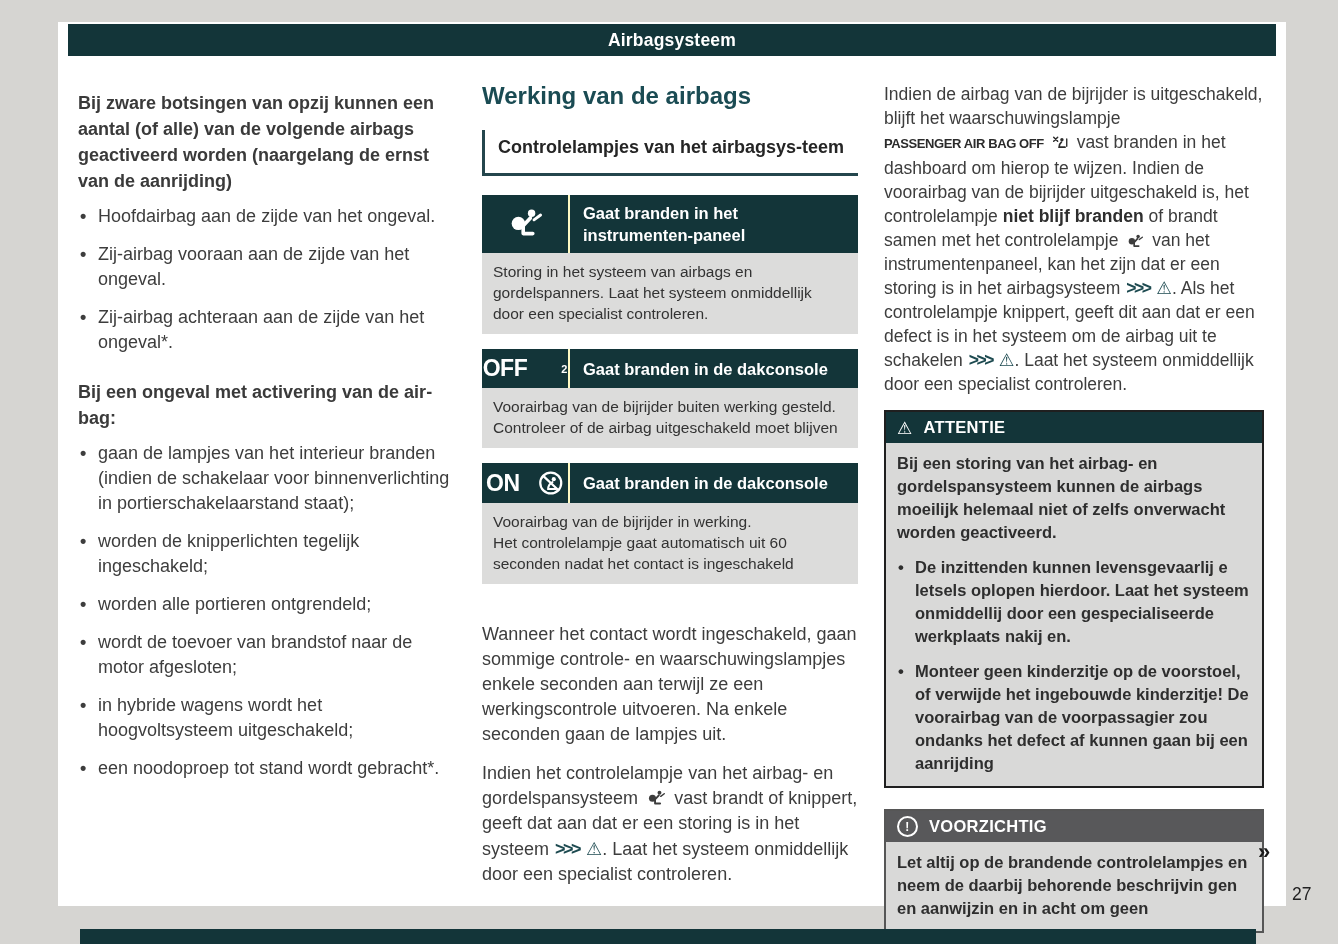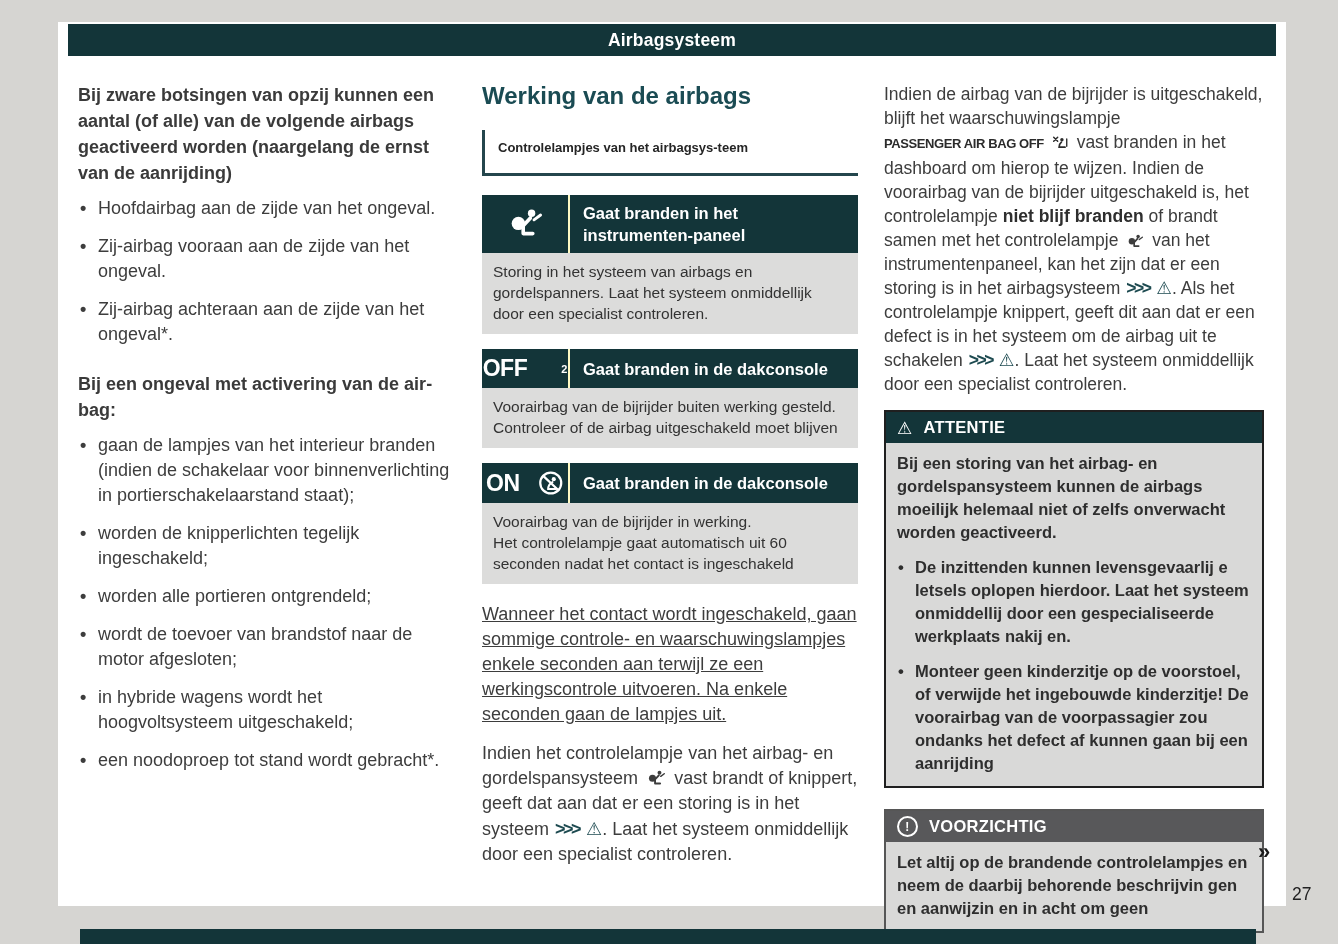--- a/index.html
+++ b/index.html
@@ -6,30 +6,30 @@
   body{font-family:"Liberation Sans","DejaVu Sans",sans-serif;}
   .screen{position:relative;width:1338px;height:944px;background:#d6d5d2;overflow:hidden;}
   .page{position:absolute;left:58px;top:22px;width:1228px;height:884px;background:#ffffff;}
   .page-header{position:absolute;left:10px;right:10px;top:2px;height:32px;background:#133539;
     color:#fff;display:flex;align-items:center;justify-content:center;
     font-size:17.5px;font-weight:700;letter-spacing:.2px;}
   .col{position:absolute;top:60px;color:#3c3c3c;}
   .col1{left:20px;width:382px;}
   .col2{left:424px;width:376px;}
   .col3{left:826px;width:380px;}
-  .bold-head{font-size:18px;line-height:26px;font-weight:700;color:#3a3a3a;margin:0 0 10px 0;}
+  .bold-head{font-size:18px;line-height:26px;font-weight:700;color:#3a3a3a;margin:8px 0 10px 0;}
   .bold-head.mt{margin-top:24px;}
   .para{font-size:18px;line-height:25px;margin:0 0 14px 0;color:#3d3d3d;}
   ul.bullets{list-style:none;margin:0 0 6px 0;padding:0;}
   ul.bullets li{position:relative;padding-left:20px;margin:0 0 13px 0;font-size:18px;line-height:25px;color:#3d3d3d;}
   ul.bullets li::before{content:"•";position:absolute;left:2px;top:0;font-weight:700;color:#3d3d3d;}
   
   .section-title{font-size:24px;line-height:28px;font-weight:700;color:#1a4b53;margin:0 0 20px 0;}
   .subhead{border-left:3px solid #24464d;border-bottom:3px solid #24464d;
-    padding:4px 4px 12px 13px;font-size:13px;line-height:27px;font-weight:700;color:#252525;margin:0 0 19px 0;}
+    padding:4px 4px 12px 13px;font-size:18px;line-height:27px;font-weight:700;color:#252525;margin:0 0 19px 0;}
   .indicator{margin:0 0 15px 0;}
   .ind-head{background:#133539;display:flex;align-items:stretch;color:#fff;}
   .ind-icon-cell{width:78px;display:flex;align-items:center;justify-content:center;gap:17px;padding:6px 4px;}
   .ind-title-cell{flex:1;border-left:2px solid #fef9c3;display:flex;align-items:center;
     padding:7px 8px 7px 13px;font-size:16.5px;line-height:22px;font-weight:700;}
   .ind-body{background:#dcdcdb;padding:8px 11px 10px 11px;font-size:15.5px;line-height:21px;color:#333;white-space:pre-line;}
   .onoff{font-size:23px;font-weight:800;letter-spacing:-.5px;}
   .sub2{font-size:11px;font-weight:800;align-self:flex-end;margin-bottom:7px;}
   
   .ref{font-weight:800;letter-spacing:-2.5px;color:#1d4a50;margin:0 2px 0 1px;}
@@ -131,21 +131,21 @@
               <circle cx="19.5" cy="11.5" r="2.4" fill="#fff"></circle>
               <path d="M18 15 c-3.5 2-5 4.5-5 8 l9 0" stroke="#fff" stroke-width="2.4" fill="none" stroke-linecap="round"></path>
             </svg>
           </div>
           <div class="ind-title-cell">Gaat branden in de dakconsole</div>
         </div>
         <div class="ind-body">Voorairbag van de bijrijder in werking.
 Het controlelampje gaat automatisch uit 60 seconden nadat het contact is ingeschakeld</div>
       </div>
 
-      <p class="para" style="margin-top:18px;text-decoration:underline;">Wanneer het contact wordt ingeschakeld, gaan sommige controle- en waarschuwingslampjes enkele seconden aan terwijl ze een werkingscontrole uitvoeren. Na enkele seconden gaan de lampjes uit.</p>
+      <p class="para" style="margin-top:38px;">Wanneer het contact wordt ingeschakeld, gaan sommige controle- en waarschuwingslampjes enkele seconden aan terwijl ze een werkingscontrole uitvoeren. Na enkele seconden gaan de lampjes uit.</p>
 
       <p class="para">
         <span>Indien het controlelampje van het airbag- en gordelspansysteem</span>
         <svg class="inline-icon" width="22" height="19" viewBox="0 0 32 30">
           <circle cx="21.5" cy="6" r="3.1" fill="#3d3d3d"></circle>
           <path d="M20.5 10 L14.5 16.5 L14.5 23 L22.5 23" stroke="#3d3d3d" stroke-width="3" fill="none" stroke-linecap="round" stroke-linejoin="round"></path>
           <circle cx="10.5" cy="14.5" r="5.6" fill="#3d3d3d"></circle>
           <path d="M23.5 11.5 l5.5 -4" stroke="#3d3d3d" stroke-width="2.4" stroke-linecap="round"></path>
         </svg>
         <span>vast brandt of knippert, geeft dat aan dat er een storing is in het systeem</span>

